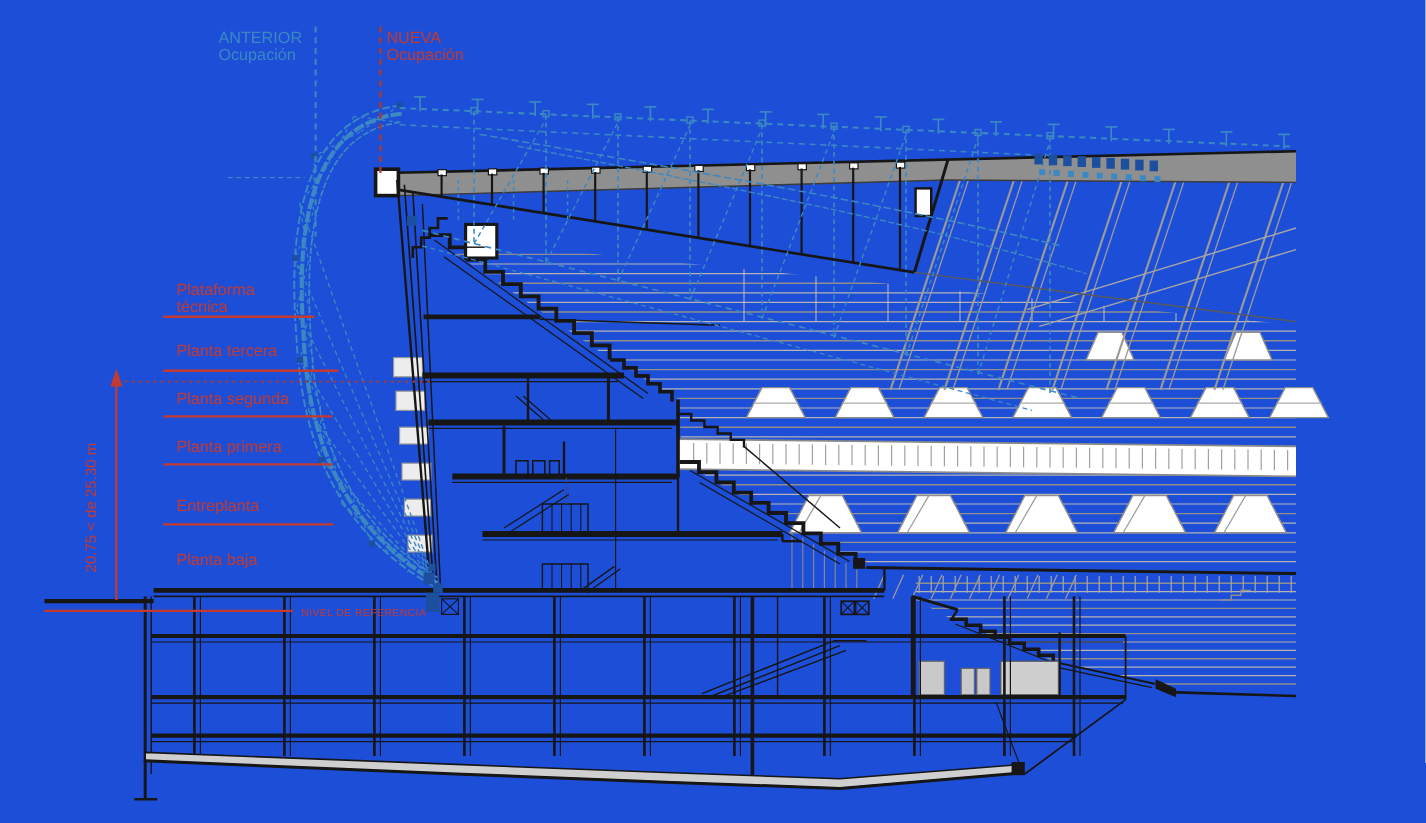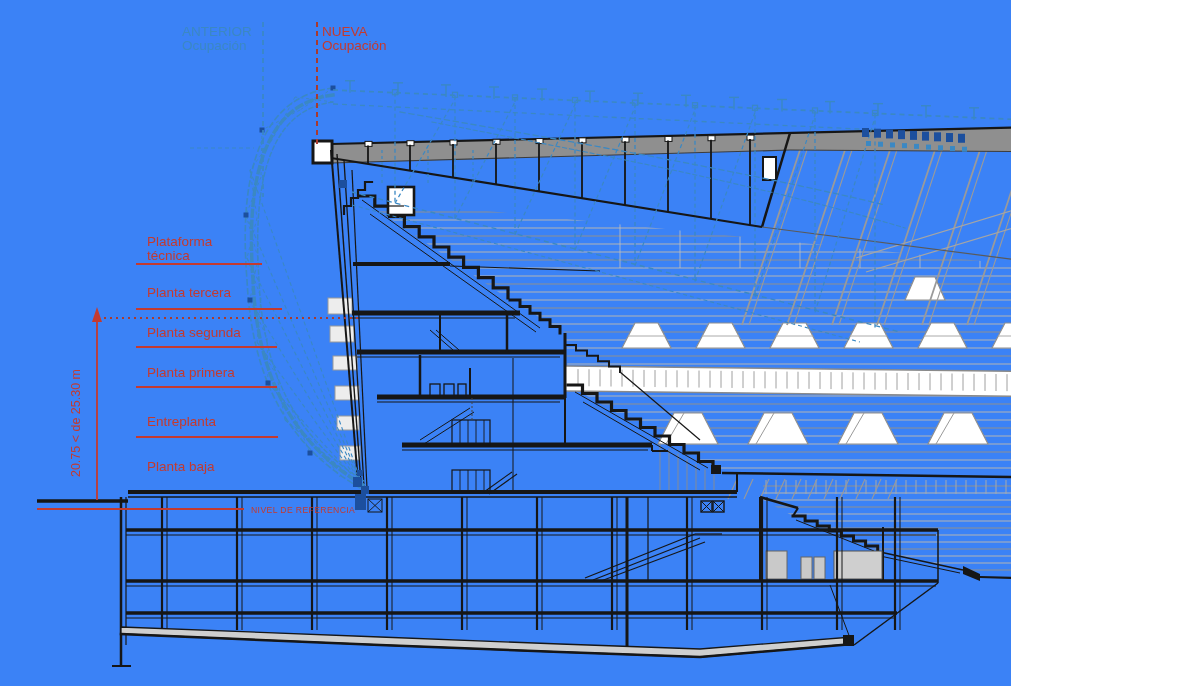--- a/index.html
+++ b/index.html
@@ -1,16 +1,16 @@
 <!DOCTYPE html>
 <html style="--red: #c43a2f; --red-dark: #a93a2e; --blue: #3b88c3; --navy: #1c4f9e; --black: #161616; --gray-row: #b4b4b4; --gray-mid: #8f8f8f; --gray-dark: #5a5a5a; --hull: #cfcfcf; --remnant-fill: #ededed;"><head>
 <meta charset="utf-8">
 <style>
   html,body{margin:0;padding:0;background:#ffffff;}
-  #stage{position:relative;width:1011px;height:686px;background:#3b82f6;overflow:hidden;}
+  #stage{position:relative;width:1188px;height:686px;background:#1d4ed8;overflow:hidden;}
   svg{display:block;}
   text{font-family:"Liberation Sans", sans-serif;}
   .t-blue{fill:var(--blue);font-size:13.5px;font-weight:500;}
   .t-red{fill:var(--red);font-size:13.5px;font-weight:500;}
   .t-lvl{fill:var(--red);font-size:13.5px;}
   .t-dim{fill:var(--red);font-size:12.5px;}
   .t-ref{fill:var(--red);font-size:8.6px;letter-spacing:.4px;}
 </style>
 </head>
 <body>

